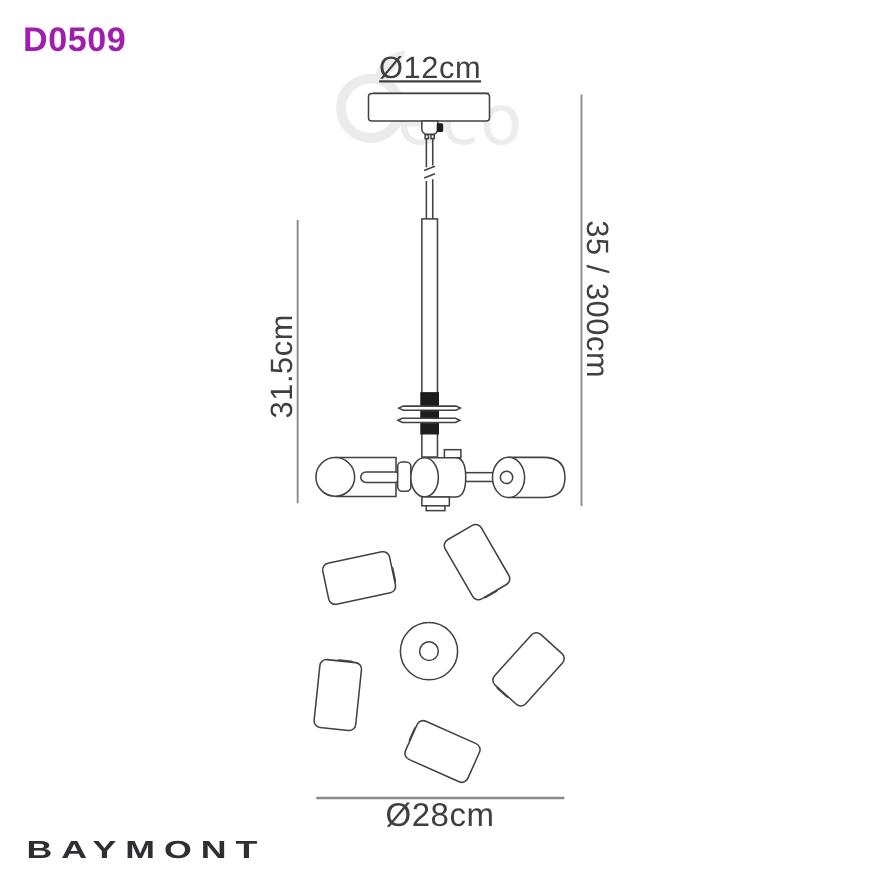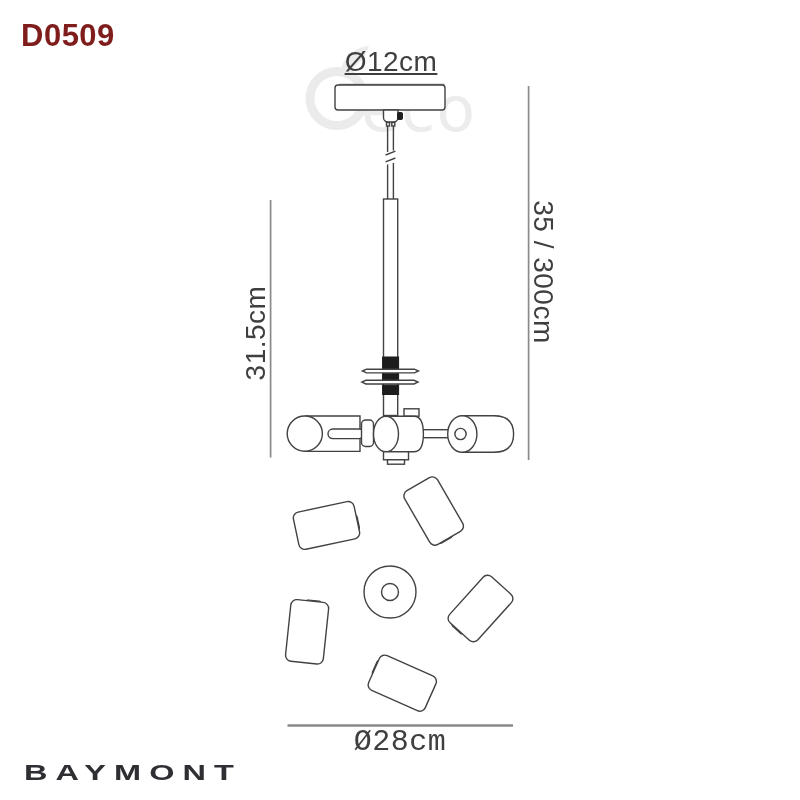--- a/index.html
+++ b/index.html
@@ -4,26 +4,26 @@
 <style>
   html,body{margin:0;padding:0;}
   body{
     width:800px;height:800px;position:relative;background:#ffffff;overflow:hidden;
     font-family:"Liberation Sans","DejaVu Sans",sans-serif;
   }
   #stage{position:absolute;inset:0;width:800px;height:800px;}
   .txt{position:absolute;color:#3e3e3e;white-space:nowrap;}
   .dim{font-size:28px;font-weight:400;letter-spacing:0.5px;color:#3f3f3f;}
   #product-code{
-    left:21px;top:18px;font-size:31px;font-weight:700;color:#7f1d1d;letter-spacing:0.5px;text-align:right;
+    left:21px;top:18px;font-size:31px;font-weight:700;color:#a21caf;letter-spacing:0.5px;text-align:right;
   }
   #dim-top{left:391px;top:62px;transform:translate(-50%,-50%);text-decoration:underline;}
   #dim-right{left:543px;top:272px;transform:translate(-50%,-50%) rotate(90deg);}
   #dim-left{left:256px;top:333px;transform:translate(-50%,-50%) rotate(-90deg);}
-  #dim-bottom{left:400px;top:742px;font-size:30px;transform:translate(-50%,-50%);font-family:Liberation Mono, monospace;}
+  #dim-bottom{left:400px;top:742px;font-size:30px;transform:translate(-50%,-50%);}
   #brand{
     left:24px;top:760px;font-size:28px;font-weight:700;color:#2e2e33;
     letter-spacing:7px;transform:scale(1.16,0.8);transform-origin:left top;
   }
   svg .ln{stroke:#424242;stroke-width:1.4;fill:none;}
   svg .fw{stroke:#424242;stroke-width:1.4;fill:#ffffff;}
   svg .dk{stroke:#1d1d1d;stroke-width:1;fill:#1d1d1d;}
   svg .dimline{stroke:#8a8a8a;}
   svg .wm{fill:none;stroke:#ebebeb;}
   svg text.wmtxt{font-family:"DejaVu Sans",sans-serif;fill:#ececec;font-size:63px;letter-spacing:1px;}

